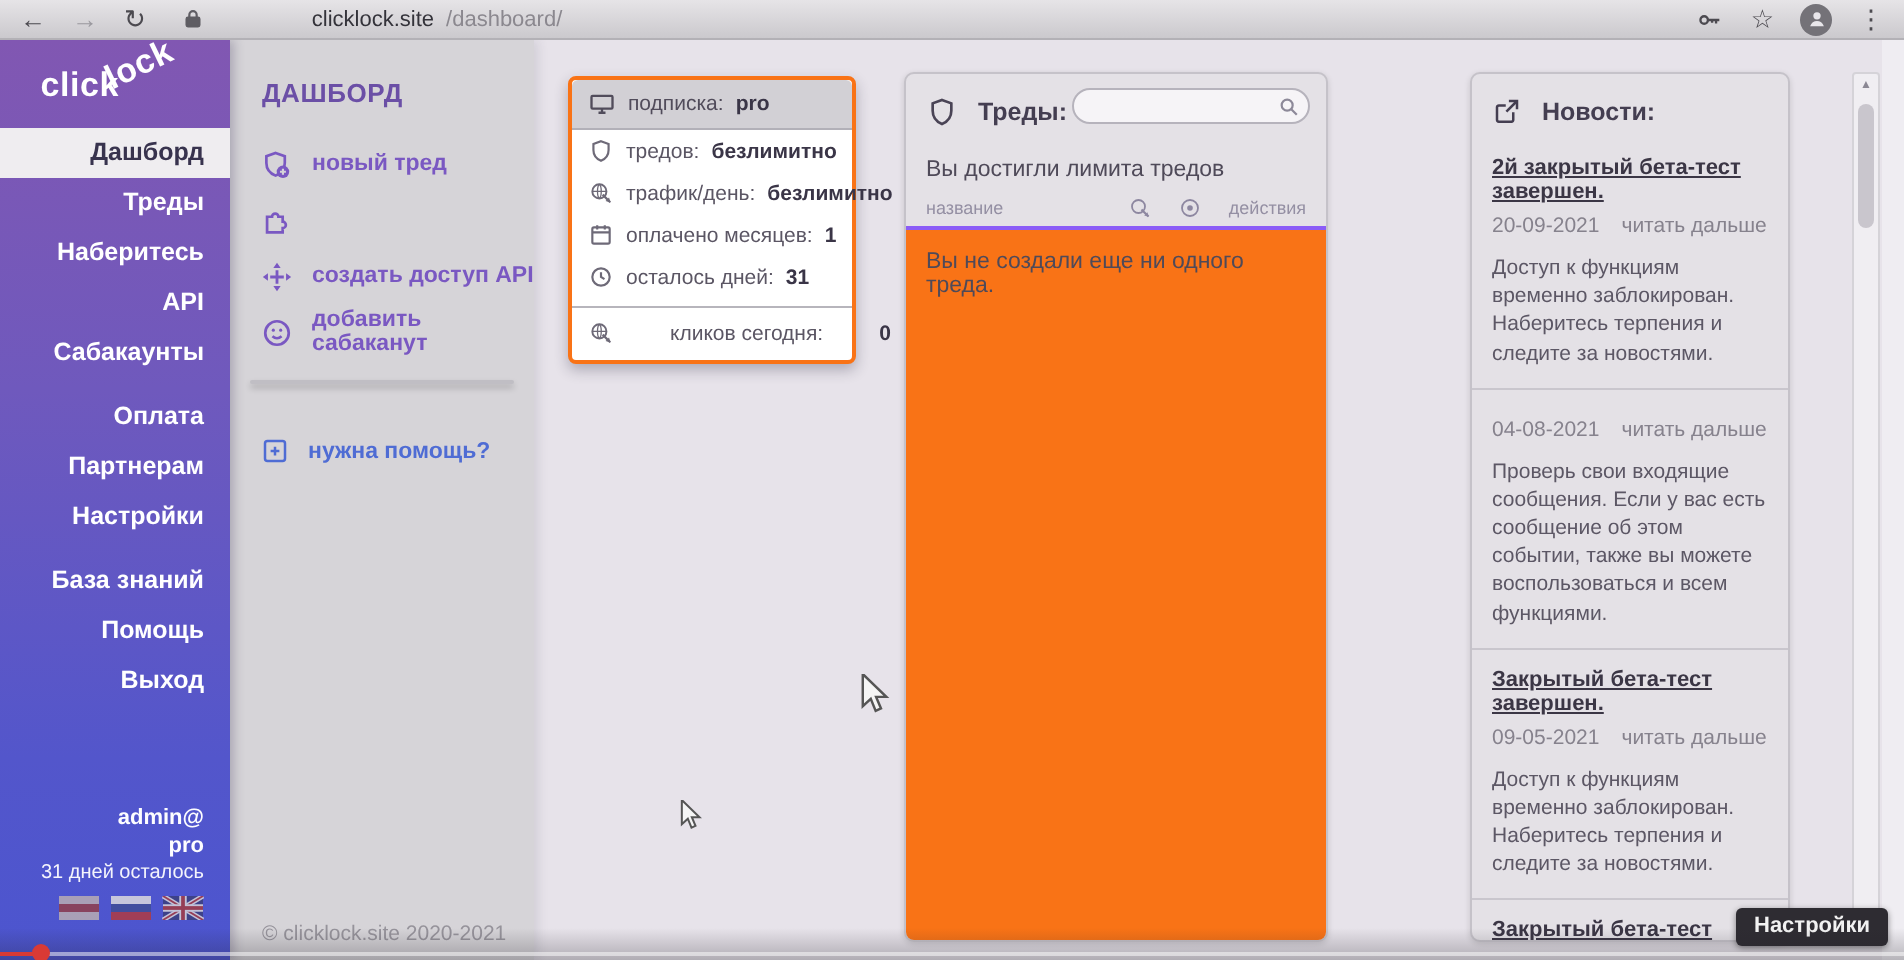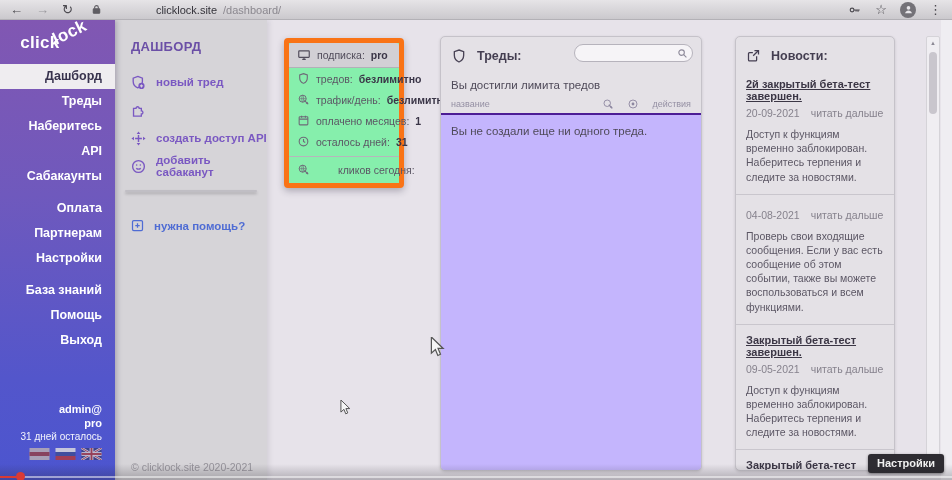--- a/index.html
+++ b/index.html
@@ -58,48 +58,48 @@
   .dash-title { margin:19px 0 14px 16px; font-size:13px; font-weight:bold; color:#6b4fa6; letter-spacing:.3px; }
   .dash-action { display:flex; align-items:center; gap:9px; height:28px; padding-left:15px;
     color:#7a58c2; font-size:11.5px; font-weight:bold; cursor:pointer; }
   .dash-sep { height:2px; margin:10px 10px 0 10px; background:#c0bec4;
     box-shadow:0 2px 3px rgba(0,0,0,.22); border-radius:1px; }
   .help-link { display:flex; align-items:center; gap:9px; margin-top:26px; padding-left:15px;
     color:#4f6cd4; font-size:11.5px; font-weight:bold; cursor:pointer; }
   .dash-footer { position:absolute; left:16px; bottom:7px; font-size:10.5px; color:#96939b; }
   
   .sub-card {
-    position:absolute; left:284px; top:38px; width:120px; z-index:10;
-    background:#86efac; border:5px solid #f97316; border-radius:4px;
+    position:absolute; left:284px; top:38px; width:144px; z-index:10;
+    background:#ffffff; border:2px solid #f97316; border-radius:4px;
     box-shadow:0 3px 7px rgba(40,35,60,.3); font-size:10.5px;
   }
   .sub-header { display:flex; align-items:center; gap:6px; background:#d2d0d5;
     padding:5px 8px; border-bottom:1px solid #b2b0b8; border-radius:3px 3px 0 0; color:#514c5b; }
   .sub-row { display:flex; align-items:center; gap:6px; padding:4px 8px; color:#5b5664; }
   .sub-row:first-of-type { padding-top:7px; }
   .sub-footer { border-top:1px solid #b7b5bc; margin-top:4px; padding:6px 8px 7px;gap:28px; }
   .sub-val { font-weight:bold; color:#3a3547; }
   .sub-label { white-space:nowrap; }
   
   .panel { position:absolute; top:36px; bottom:9px; background:#e4e1e6;
     border:1px solid #c5c2c9; border-radius:5px; box-shadow:0 1px 3px rgba(0,0,0,.14);
     z-index:10; display:flex; flex-direction:column; overflow:hidden; }
-  .threads-panel { left:440px; width:262px; }
+  .threads-panel { left:452px; width:212px; }
   .news-panel { left:735px; width:160px; }
   .panel-head { position:relative; display:flex; align-items:center; gap:10px; padding:11px 10px 2px; }
   .panel-title { font-size:12.5px; font-weight:bold; color:#443e51; }
   .tp-search { position:absolute; right:8px; top:7px; width:119px; height:18px;
     background:#f6f4f7; border:1px solid #b6b3bc; border-radius:9px; padding:0 20px 0 8px;
     font-size:10px; color:#444; outline:none; font-family:inherit; }
   .tp-search-icon { position:absolute; right:13px; top:11px; color:#8d8999; }
   .tp-limit { padding:13px 10px 0; font-size:11.5px; color:#4f4a59; }
   .tp-cols { display:flex; justify-content:space-between; align-items:center; padding:7px 10px 3px; }
   .tp-colname { font-size:9px; color:#948fa3; }
   .tp-colicons { display:flex; align-items:center; gap:13px; color:#8d87a0; }
-  .tp-body { flex:1; background:#c4b5fd; border-top:2px solid #4c1d95; }
+  .tp-body { flex:1; background:#f97316; border-top:2px solid #8b5cf6; }
   .tp-empty { padding:10px; font-size:11.5px; color:#4f4a59; }
   
   .news-item { padding:9px 10px 10px; }
   .news-item + .news-item { border-top:1px solid #c9c6cd; }
   .news-list { margin-top:4px; }
   .news-title { font-size:11px; font-weight:bold; color:#3b3645;text-decoration:underline; }
   .news-meta { margin-top:5px; font-size:10.5px; color:#86828d; display:flex; gap:11px; }
   .news-readmore { cursor:pointer; }
   .news-body { margin-top:8px; font-size:10.5px; color:#5c5765; line-height:1.35; }
   .settings-btn { position:absolute; left:868px; top:454px; z-index:25;

